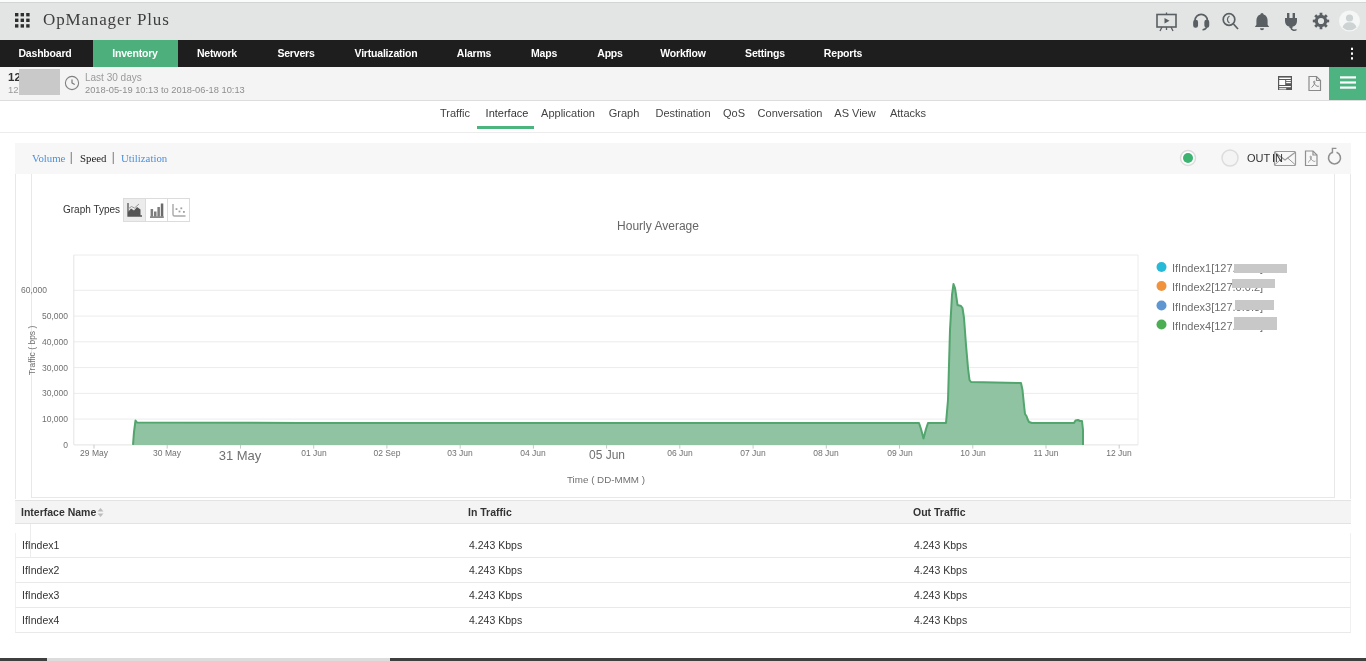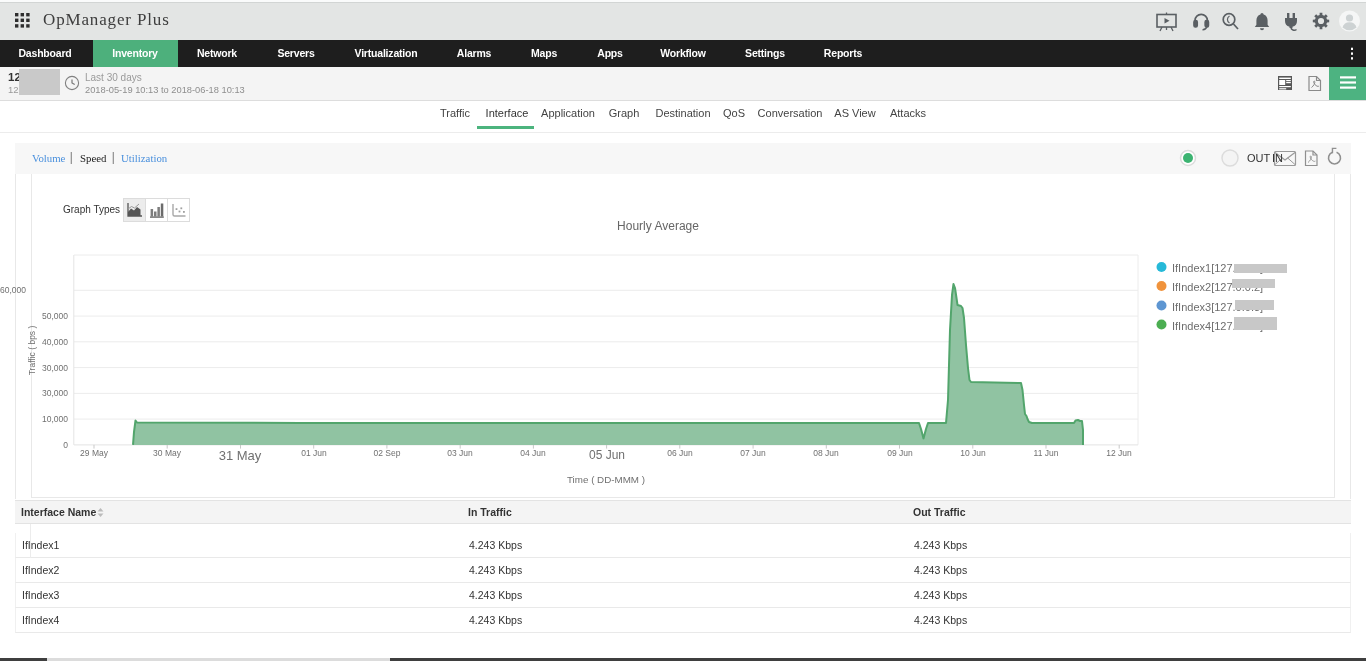--- a/index.html
+++ b/index.html
@@ -275,21 +275,21 @@
         <line x1="826.3" y1="194.9" x2="826.3" y2="198.6"></line>
         <line x1="899.5" y1="194.9" x2="899.5" y2="198.6"></line>
         <line x1="972.8" y1="194.9" x2="972.8" y2="198.6"></line>
         <line x1="1046.0" y1="194.9" x2="1046.0" y2="198.6"></line>
         <line x1="1119.2" y1="194.9" x2="1119.2" y2="198.6"></line>
       </g>
 
     <path fill="#90c3a2" stroke="none" d="M133.0 194.9 L134.0 182.0 L135.5 170.5 L137.0 172.5 L300.0 173.0 L600.0 173.0 L919.0 173.0 L921.0 179.0 L923.5 188.4 L926.0 179.0 L928.0 173.0 L946.0 173.0 L948.0 150.0 L950.0 80.0 L952.0 45.0 L953.5 34.0 L955.0 38.0 L956.5 48.0 L957.5 55.0 L961.0 56.0 L962.5 58.0 L964.0 68.0 L966.0 95.0 L968.0 118.0 L969.5 130.0 L971.0 132.0 L1021.0 133.0 L1022.5 140.0 L1024.0 155.0 L1025.0 164.0 L1026.5 166.0 L1027.5 169.0 L1029.0 172.0 L1032.0 173.0 L1074.0 173.0 L1075.5 170.5 L1078.0 170.0 L1080.0 171.0 L1082.0 171.0 L1083.0 180.0 L1083.0 194.9 L133 194.9 Z"></path>
     <path fill="none" stroke="#52a56c" stroke-width="2" stroke-linejoin="round" d="M133.0 194.9 L134.0 182.0 L135.5 170.5 L137.0 172.5 L300.0 173.0 L600.0 173.0 L919.0 173.0 L921.0 179.0 L923.5 188.4 L926.0 179.0 L928.0 173.0 L946.0 173.0 L948.0 150.0 L950.0 80.0 L952.0 45.0 L953.5 34.0 L955.0 38.0 L956.5 48.0 L957.5 55.0 L961.0 56.0 L962.5 58.0 L964.0 68.0 L966.0 95.0 L968.0 118.0 L969.5 130.0 L971.0 132.0 L1021.0 133.0 L1022.5 140.0 L1024.0 155.0 L1025.0 164.0 L1026.5 166.0 L1027.5 169.0 L1029.0 172.0 L1032.0 173.0 L1074.0 173.0 L1075.5 170.5 L1078.0 170.0 L1080.0 171.0 L1082.0 171.0 L1083.0 180.0 L1083.0 194.9"></path>
   </svg>
-  <div class="abs" style="left:0px;top:285px;width:68px;text-align:left;font-size:8.5px;color:#707070">60,000</div>
+  <div class="abs" style="left:0px;top:285px;width:68px;text-align:center;font-size:8.5px;color:#707070">60,000</div>
 <div class="abs" style="left:0px;top:311px;width:68px;text-align:right;font-size:8.5px;color:#707070">50,000</div>
 <div class="abs" style="left:0px;top:337px;width:68px;text-align:right;font-size:8.5px;color:#707070">40,000</div>
 <div class="abs" style="left:0px;top:363px;width:68px;text-align:right;font-size:8.5px;color:#707070">30,000</div>
 <div class="abs" style="left:0px;top:388px;width:68px;text-align:right;font-size:8.5px;color:#707070">30,000</div>
 <div class="abs" style="left:0px;top:414px;width:68px;text-align:right;font-size:8.5px;color:#707070">10,000</div>
 <div class="abs" style="left:0px;top:440px;width:68px;text-align:right;font-size:8.5px;color:#707070">0</div>
   <div class="abs" style="left:94px;top:448px;font-size:8.5px;color:#707070;transform:translateX(-50%)">29 May</div>
 <div class="abs" style="left:167px;top:448px;font-size:8.5px;color:#707070;transform:translateX(-50%)">30 May</div>
 <div class="abs" style="left:240px;top:448px;font-size:13px;color:#707070;transform:translateX(-50%)">31 May</div>
 <div class="abs" style="left:314px;top:448px;font-size:8.5px;color:#707070;transform:translateX(-50%)">01 Jun</div>

